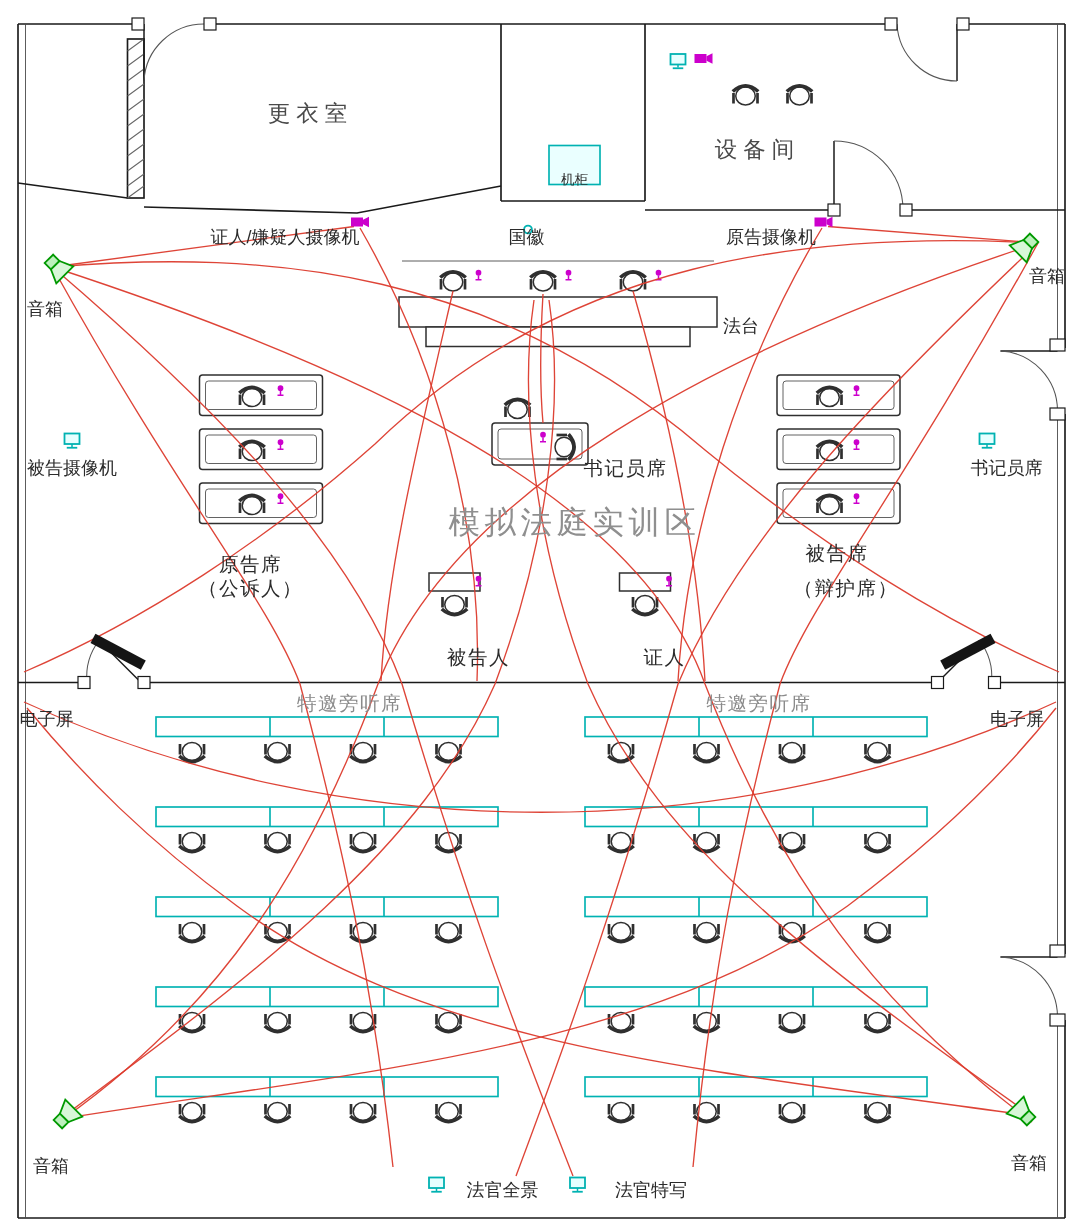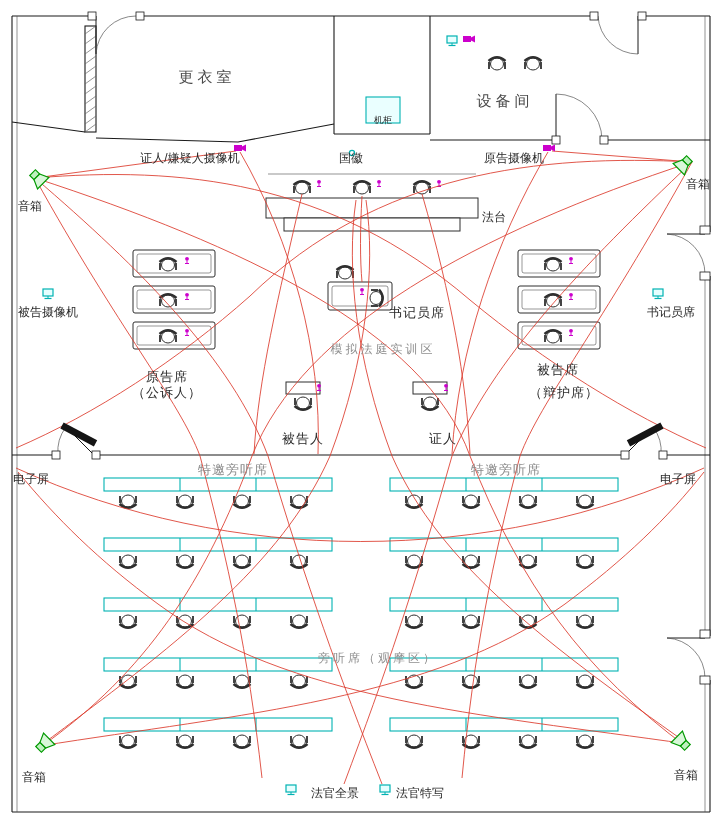--- a/index.html
+++ b/index.html
@@ -3,21 +3,21 @@
 <meta charset="utf-8">
 <style>
   *{box-sizing:border-box;margin:0;padding:0}
   body{background:#ffffff;font-family:"Liberation Sans",sans-serif}
   .canvas{position:relative;width:721px;height:820px;background:#fff;overflow:hidden}
   .canvas > svg{position:absolute;left:0;top:0}
   .label{position:absolute;transform:translate(-50%,-50%);white-space:nowrap;color:#2b2b2b;font-size:10px;line-height:1}
   .label.s{font-size:12px}
   .label.m{font-size:13px;letter-spacing:1px}
   .label.big{font-size:15px;color:#4a4a4a;letter-spacing:4px}
-  .label.title{font-size:12px;color:#8f8f8f;letter-spacing:3px}
+  .label.title{font-size:21px;color:#8f8f8f;letter-spacing:3px}
   .label.gray{color:#8a8a8a}
   .label.tiny{font-size:9px}
   .wall{stroke:var(--wall,#1a1a1a);stroke-width:1.1;fill:none}
   .wall-thin{stroke:#4a4a4a;stroke-width:.6;fill:none}
   .hatch{stroke:#666;stroke-width:.7;fill:none}
   .jamb{fill:#fff;stroke:#1a1a1a;stroke-width:.8}
   .arc{stroke:#555;stroke-width:.7;fill:none}
   .leaf{stroke:#1a1a1a;stroke-width:1;fill:none}
   .red{stroke:var(--redline,#dc3a2c);stroke-width:.9;fill:none;opacity:.95}
   .bdesk{fill:#fff;stroke:#2f2f2f;stroke-width:1}
@@ -295,23 +295,22 @@
 <div class="label s" style="left:34px;top:777px">音箱</div>
 <div class="label s" style="left:686px;top:775px">音箱</div>
 <div class="label s" style="left:48px;top:312px">被告摄像机</div>
 <div class="label s" style="left:671px;top:312px">书记员席</div>
 <div class="label m" style="left:417px;top:312px">书记员席</div>
 <div class="label title" style="left:383px;top:349px">模拟法庭实训区</div>
 <div class="label m" style="left:167px;top:376px">原告席</div>
 <div class="label m" style="left:167px;top:392px">（公诉人）</div>
 <div class="label m" style="left:558px;top:369px">被告席</div>
 <div class="label m" style="left:564px;top:392px">（辩护席）</div>
-<div class="label m" style="left:303px;top:438px">被告人</div>
+<div class="label m" style="left:319px;top:438px">被告人</div>
 <div class="label m" style="left:443px;top:438px">证人</div>
 <div class="label s" style="left:31px;top:479px">电子屏</div>
 <div class="label s" style="left:678px;top:479px">电子屏</div>
 <div class="label m gray" style="left:233px;top:469px">特邀旁听席</div>
 <div class="label m gray" style="left:506px;top:469px">特邀旁听席</div>
-<div class="label title" style="left:378px;top:658px">旁听席（观摩区）</div>
 <div class="label s" style="left:335px;top:793px">法官全景</div>
-<div class="label s" style="left:420px;top:793px">法官特写</div>
+<div class="label s" style="left:434px;top:793px">法官特写</div>
 
 </div>
 
 </body></html>

